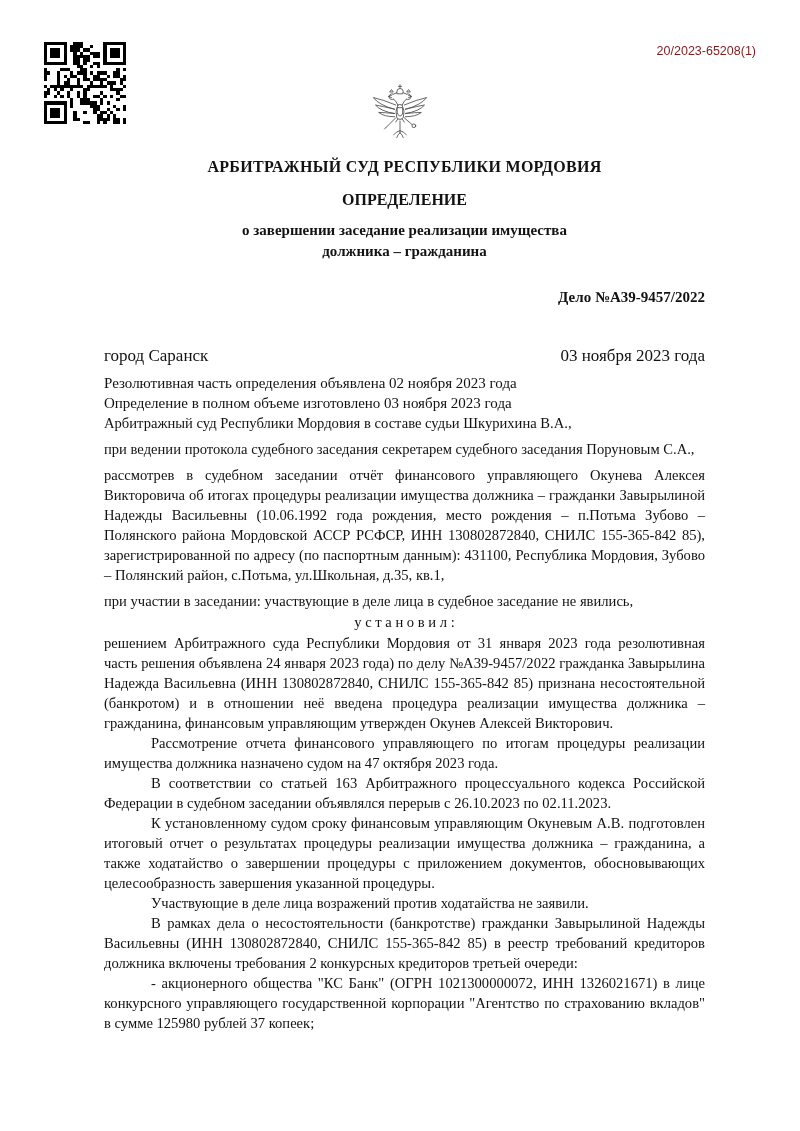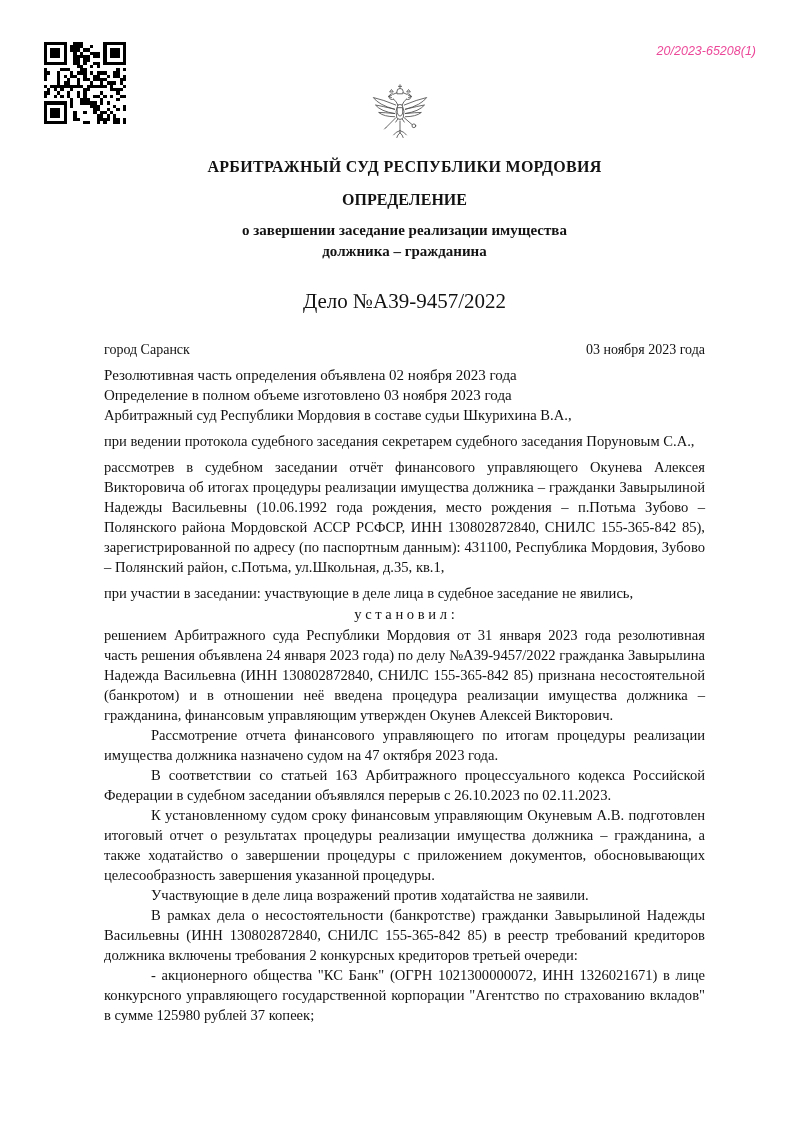--- a/index.html
+++ b/index.html
@@ -9,33 +9,33 @@
     margin:0 auto;
     background:#ffffff;
     font-family:"Liberation Serif","DejaVu Serif",serif;
     color:#121212;
     overflow:hidden;
   }
   .qr{position:absolute;left:42px;top:40px;width:86px;height:86px;}
   .doc-num{
     position:absolute;top:44px;right:44px;
     font-family:"Liberation Sans","DejaVu Sans",sans-serif;
-    font-size:12.5px;color:#ec4899;font-style:italic;
+    font-size:12.5px;color:#7f1d1d;
   }
   .emblem-wrap{padding-top:82px;text-align:center;}
   .emblem-wrap svg{width:64px;height:62px;}
   .content{padding:0 95px 0 104px;}
   .court-name{
     text-align:center;font-weight:bold;font-size:16px;
     margin:10px 0 0 0;letter-spacing:.3px;
   }
   .doc-type{text-align:center;font-weight:bold;font-size:16px;margin:15px 0 0 0;}
   .subject{text-align:center;font-weight:bold;font-size:15px;line-height:21px;margin:11px 0 0 0;}
-  .case-number{text-align:center;font-weight:normal;font-size:21px;margin:27px 0 0 0;}
-  .dateline{display:flex;justify-content:space-between;font-size:14px;margin-top:28px;}
+  .case-number{text-align:right;font-weight:bold;font-size:15px;margin:27px 0 0 0;}
+  .dateline{display:flex;justify-content:space-between;font-size:17px;margin-top:40px;}
   .made-lines{font-size:15px;line-height:20px;margin-top:7px;}
   p.body-par{
     font-size:14.6px;line-height:20px;margin:0;
     text-align:justify;
   }
   p.gap{margin-top:6px;}
   p.gap-lg{}
   p.indent{text-indent:47px;}
   p.centered{text-align:center;text-indent:0;margin:1px 0;}
 </style>

